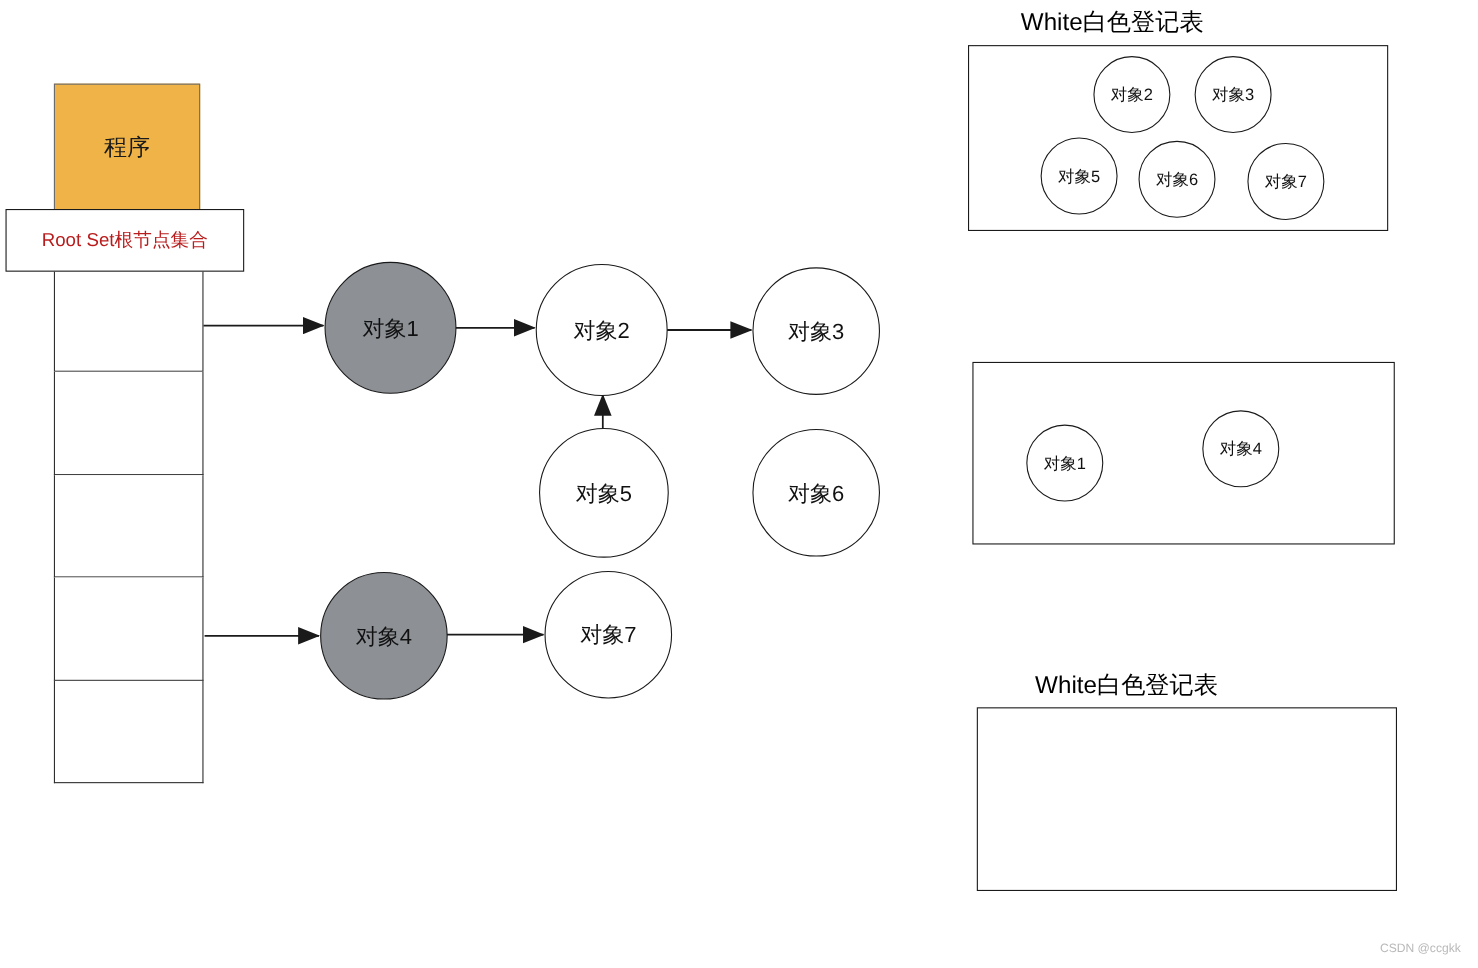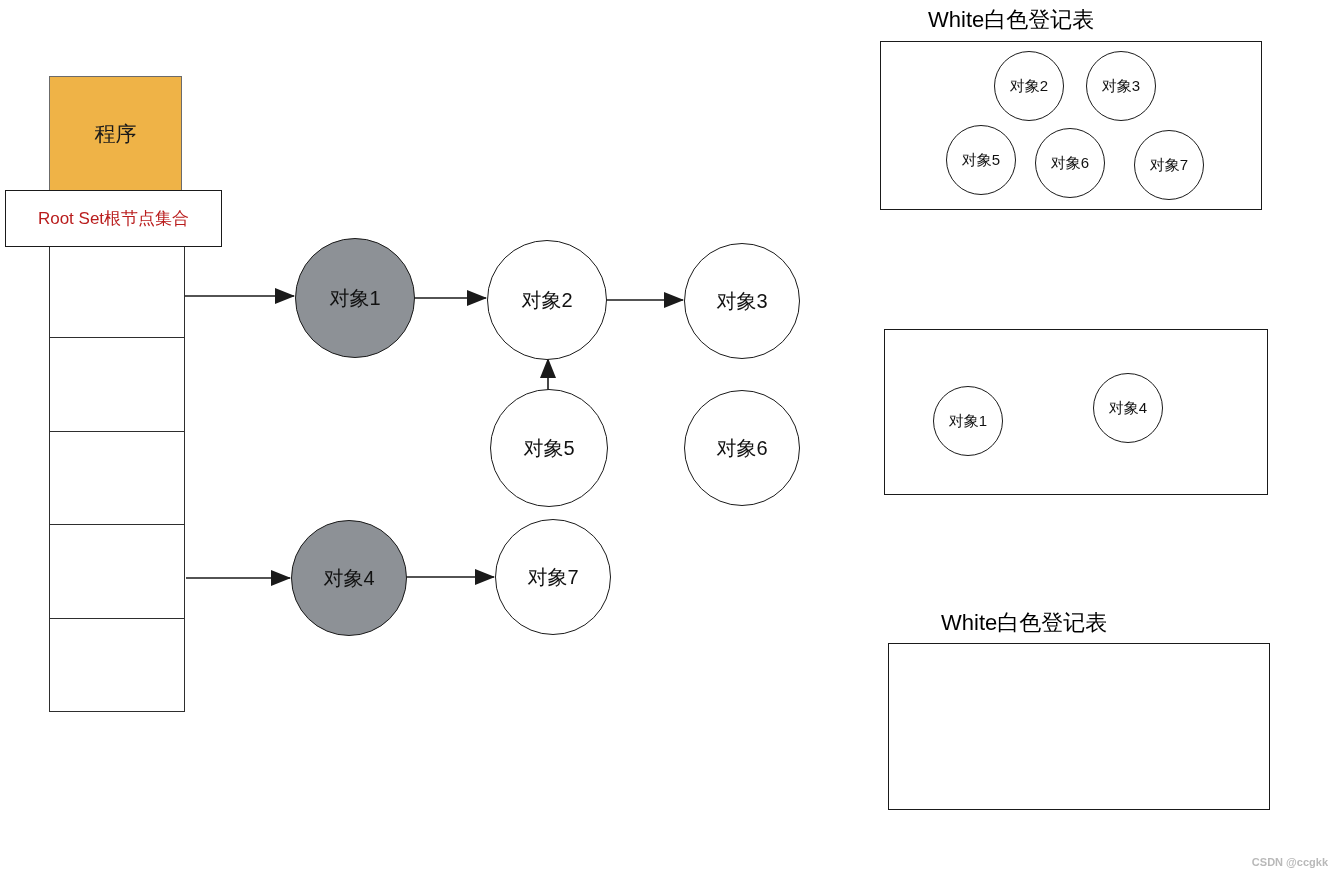--- a/index.html
+++ b/index.html
@@ -25,21 +25,21 @@
   .node{position:absolute;border-radius:50%;border:1.6px solid #1a1a1a;background:var(--white-node,#fff);
         display:flex;align-items:center;justify-content:center;font-size:20px;color:#111;z-index:4;}
   .node.gray{background:var(--gray-node,#8D9196);}
 
   
   .reg-title{position:absolute;font-size:22px;color:#000;white-space:nowrap;margin-left:43px;}
   .reg-box{position:absolute;background:#fff;border:1.8px solid #1a1a1a;}
   .reg-node{position:absolute;width:68px;height:68px;border-radius:50%;border:1.4px solid #1a1a1a;
             background:#fff;display:flex;align-items:center;justify-content:center;font-size:15px;color:#111;}
 
-  .watermark{position:absolute;right:16px;top:856px;font-size:11px;color:var(--watermark,#B9B9B9);font-weight:bold;}
+  .watermark{position:absolute;right:16px;top:856px;font-size:11px;color:var(--watermark,#B9B9B9);}
 </style>
 </head>
 <body>
 
 <div class="canvas">
 
   <div class="program-box">程序</div>
   <div class="rootset-box">Root Set根节点集合</div>
   <div class="stack">
     <div class="cell"></div>

